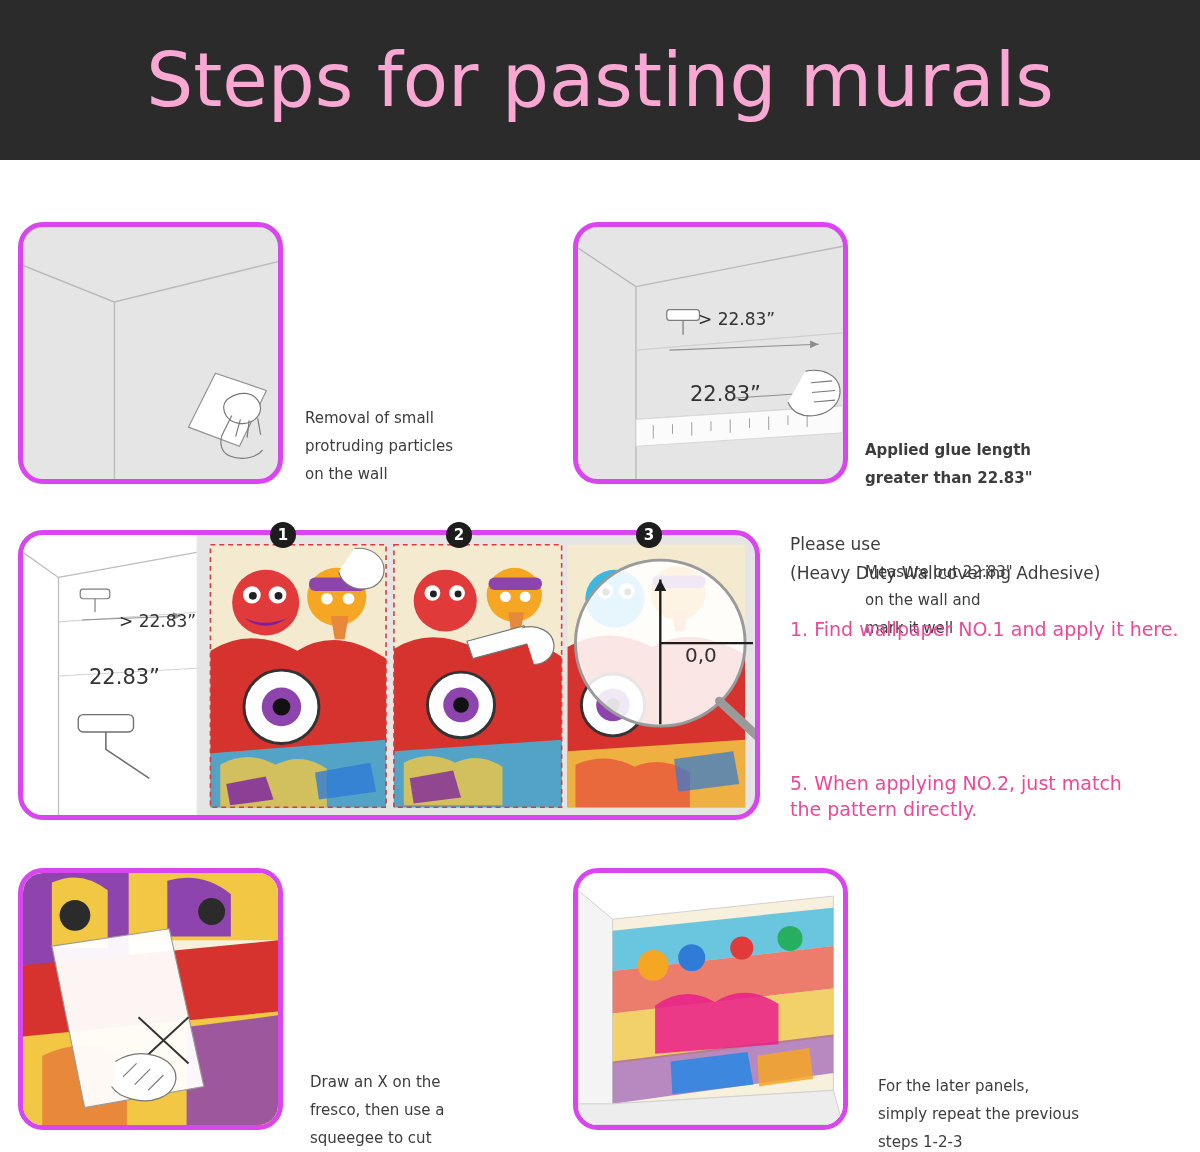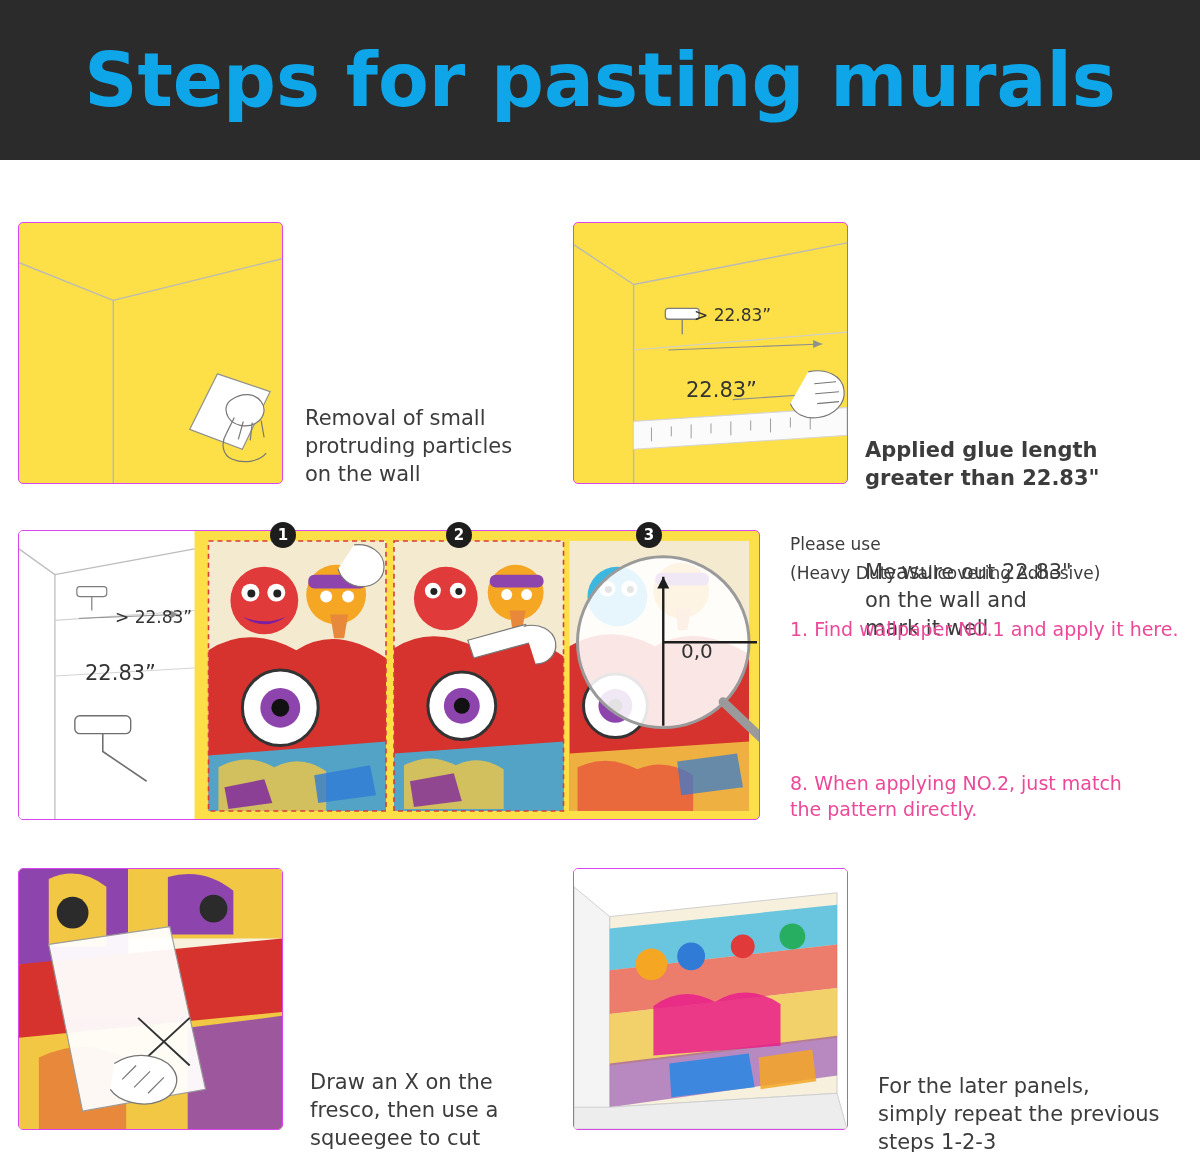--- a/index.html
+++ b/index.html
@@ -11,40 +11,40 @@
     position:relative;
     overflow:hidden;
   }
   .header{
     width:1200px;height:160px;
     background:#2b2b2b;
     display:flex;align-items:center;justify-content:center;
   }
   .header h1{
     margin:0;
-    color:#0ea5e9;
+    color:#f9a8d4;
     font-family:"DejaVu Sans", sans-serif;
-    font-weight:bold;
+    font-weight:normal;
     font-size:74px;
     letter-spacing:0px;
     line-height:1;
   }
   .sheet{position:relative;width:1200px;height:992px;}
 
   .panel{
     position:absolute;
-    border:1px solid #d946ef;
-    border-radius:5px;
-    background:#fde047;
+    border:5px solid #d946ef;
+    border-radius:25px;
+    background:#e5e5e5;
     overflow:hidden;
     box-sizing:border-box;
   }
   .caption{
     position:absolute;
-    font-size:21px;
+    font-size:15px;
     line-height:28px;
     color:#3c3c3c;
     white-space:pre-line;
   }
 
   
   #panel1{left:18px;top:62px;width:265px;height:262px;}
   .wall-svg{display:block;width:100%;height:100%;}
 
   
@@ -244,21 +244,21 @@
     <div class="micro" style="left:650px;top:108px;font-size:20px;margin-left:12px;">0,0</div>
   </div>
 
   <div class="num-badge" style="left:270px;top:362px;">1</div>
   <div class="num-badge" style="left:446px;top:362px;">2</div>
   <div class="num-badge" style="left:636px;top:362px;">3</div>
 
   <div class="right-head" style="left:790px;top:370px;width:400px;">Please use
 (Heavy Duty Wallcovering Adhesive)</div>
   <div class="right-item" style="left:790px;top:456px;width:400px;">1. Find wallpaper NO.1 and apply it here.</div>
-  <div class="right-item" style="left:790px;top:610px;width:400px;">8. When applying NO.2, just match
+  <div class="right-item" style="left:790px;top:610px;width:400px;">5. When applying NO.2, just match
 the pattern directly.</div>
 
   <div class="panel" id="panel4">
     <svg class="wall-svg" viewBox="0 0 265 262" preserveAspectRatio="none">
       <rect x="0" y="0" width="265" height="262" fill="#f7f0dc"></rect>
       <path d="M0 0 l110 0 l0 96 l-110 0 z" fill="#8e44ad"></path>
       <path d="M30 10 q30 -14 58 8 l0 60 l-58 0 z" fill="#f2c744"></path>
       <circle cx="54" cy="44" r="16" fill="#2b2b2b"></circle>
       <path d="M110 0 l155 0 l0 70 l-155 0 z" fill="#f2c744"></path>
       <path d="M150 8 q36 -10 66 14 l0 44 l-66 0 z" fill="#8e44ad"></path>

